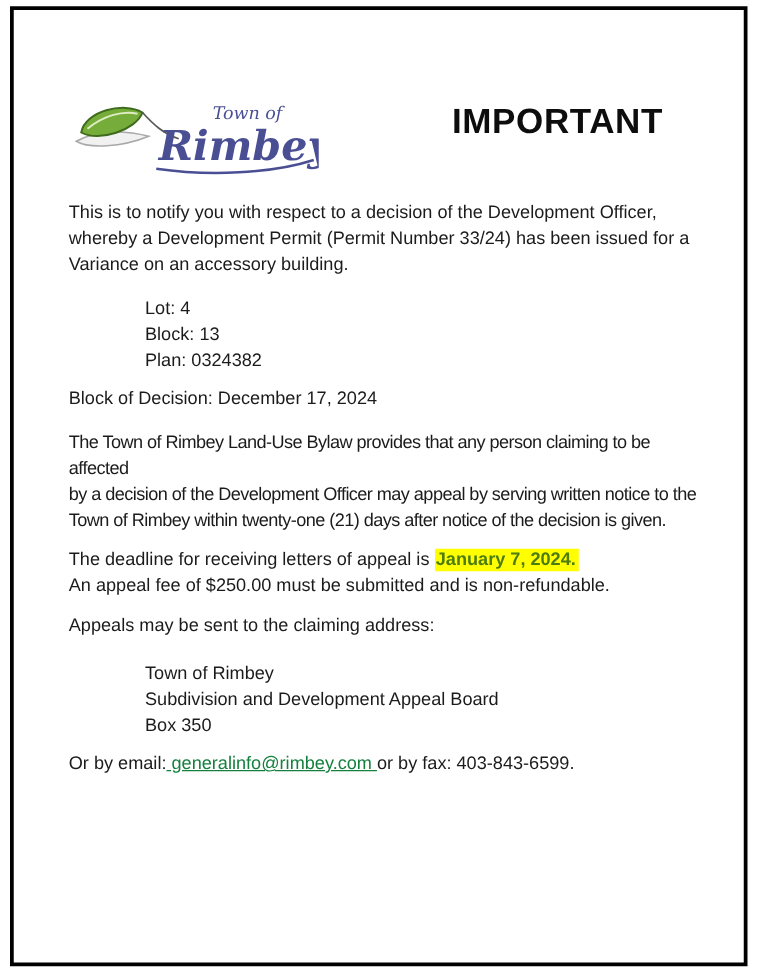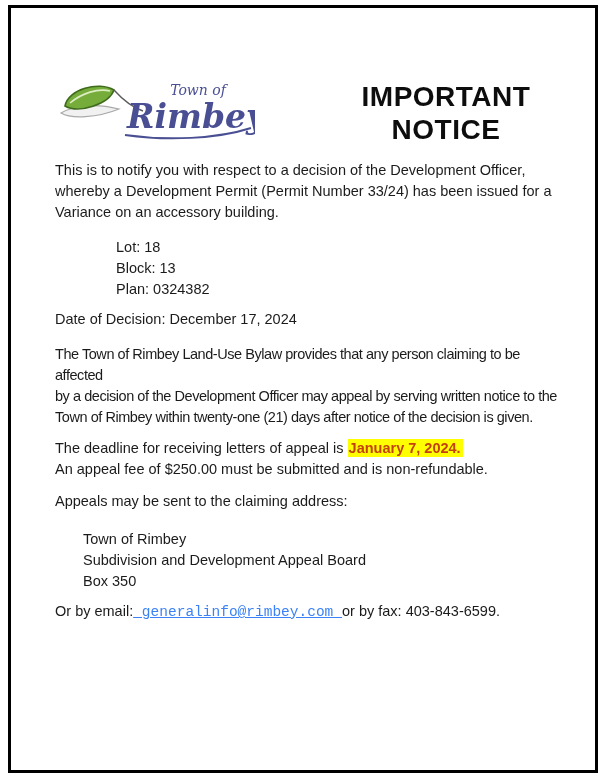--- a/index.html
+++ b/index.html
@@ -31,25 +31,25 @@
     letter-spacing: 0.5px; color: #0d0d0d;
   }
   p { margin: 0; white-space: pre-line; }
   .p-intro    { margin-top: 16px; }
   .block-property { margin-top: 14px; margin-left: 61px; }
   .p-approval { margin-top: 8px; }
   .p-decision { margin-top: 9px; }
   .p-bylaw    { margin-top: 14px; letter-spacing: -0.45px; }
   .p-deadline { margin-top: 10px; }
   .p-appeals  { margin-top: 11px; }
-  .block-address { margin-top: 17px; margin-left: 28px; }
+  .block-address { margin-top: 17px; margin-left: 61px; }
   .p-contact  { margin-top: 9px; }
   .bold { font-weight: normal; }
-  mark.hl { background: #ffff00; font-weight: bold; color: #c2410c; padding: 1px 2px 1px 1px; }
-  a.email-link { color: #3b82f6; text-decoration: underline; cursor: pointer; font-family: Liberation Mono, monospace; }
+  mark.hl { background: #ffff00; font-weight: bold; color: #4d7c0f; padding: 1px 2px 1px 1px; }
+  a.email-link { color: #15803d; text-decoration: underline; cursor: pointer; }
 </style>
 </head>
 <body>
 
 <div class="page">
   <div class="frame">
     <div class="content">
 
       <div class="header">
         <div class="logo">
@@ -60,36 +60,35 @@
               <path d="M15,25 C27,15 43,10 55,13" stroke="#dcedc2" stroke-width="1.6" fill="none"></path>
               <path d="M59,12 C68,22 76,29 88,33" stroke="#5a5a5a" stroke-width="1.4" fill="none"></path>
             </g>
             <text x="143" y="17" text-anchor="middle" font-family="DejaVu Serif, serif" font-style="italic" font-size="14" fill="#4a4f94">Town of</text>
             <text x="72" y="50" font-family="DejaVu Serif, serif" font-style="italic" font-weight="bold" font-size="33" fill="#4a4f94">Rimbey</text>
             <path d="M70,57 C112,63 162,61 196,50" stroke="#4a4f94" stroke-width="2" fill="none"></path>
           </svg>
         </div>
         <div class="title">
           <div>IMPORTANT</div>
-          <div>NOTICE</div>
         </div>
       </div>
 
       <p class="p-intro">This is to notify you with respect to a decision of the Development Officer,
 whereby a Development Permit (Permit Number 33/24) has been issued for a
 Variance on an accessory building.</p>
 
       <div class="block-property">
-        <div>Lot: 18</div>
+        <div>Lot: 4</div>
         <div>Block: 13</div>
         <div>Plan: 0324382</div>
       </div>
 
 
-      <p class="p-decision"><span>Date of Decision: </span><span class="bold">December 17, 2024</span></p>
+      <p class="p-decision"><span>Block of Decision: </span><span class="bold">December 17, 2024</span></p>
 
       <p class="p-bylaw">The Town of Rimbey Land-Use Bylaw provides that any person claiming to be affected
 by a decision of the Development Officer may appeal by serving written notice to the
 Town of Rimbey within twenty-one (21) days after notice of the decision is given.</p>
 
       <p class="p-deadline"><span>The deadline for receiving letters of appeal is </span><mark class="hl">January 7, 2024.</mark><br><span>An appeal fee of $250.00 must be submitted and is non-refundable.</span></p>
 
       <p class="p-appeals">Appeals may be sent to the claiming address:</p>
 
       <div class="block-address">

